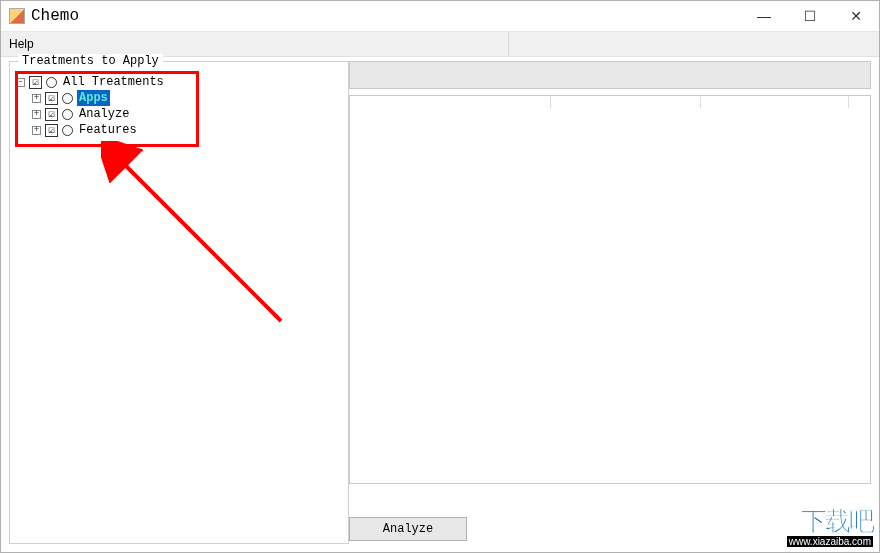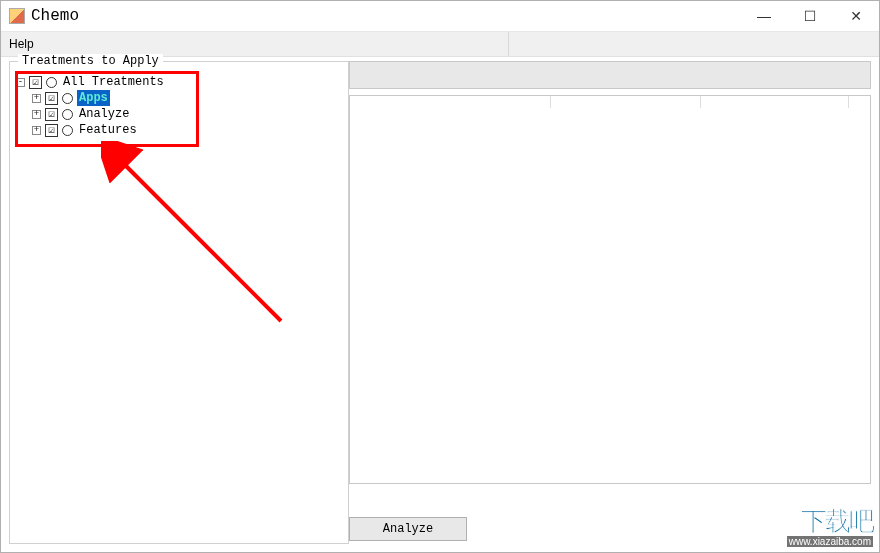--- a/index.html
+++ b/index.html
@@ -212,21 +212,21 @@
     font-size: 26px;
     font-weight: 400;
     color: #0369a1;
     letter-spacing: -2px;
     line-height: 1;
     -webkit-text-stroke: 1px #fff;
   }
   .watermark .wm-small {
     font-size: 10px;
     color: #fff;
-    background: #737373;
+    background: #000000;
     padding: 0 2px;
     display: inline-block;
   }
 </style>
 </head>
 <body>
 
 <div class="window" style="position:relative;">
 
   <div class="titlebar">

